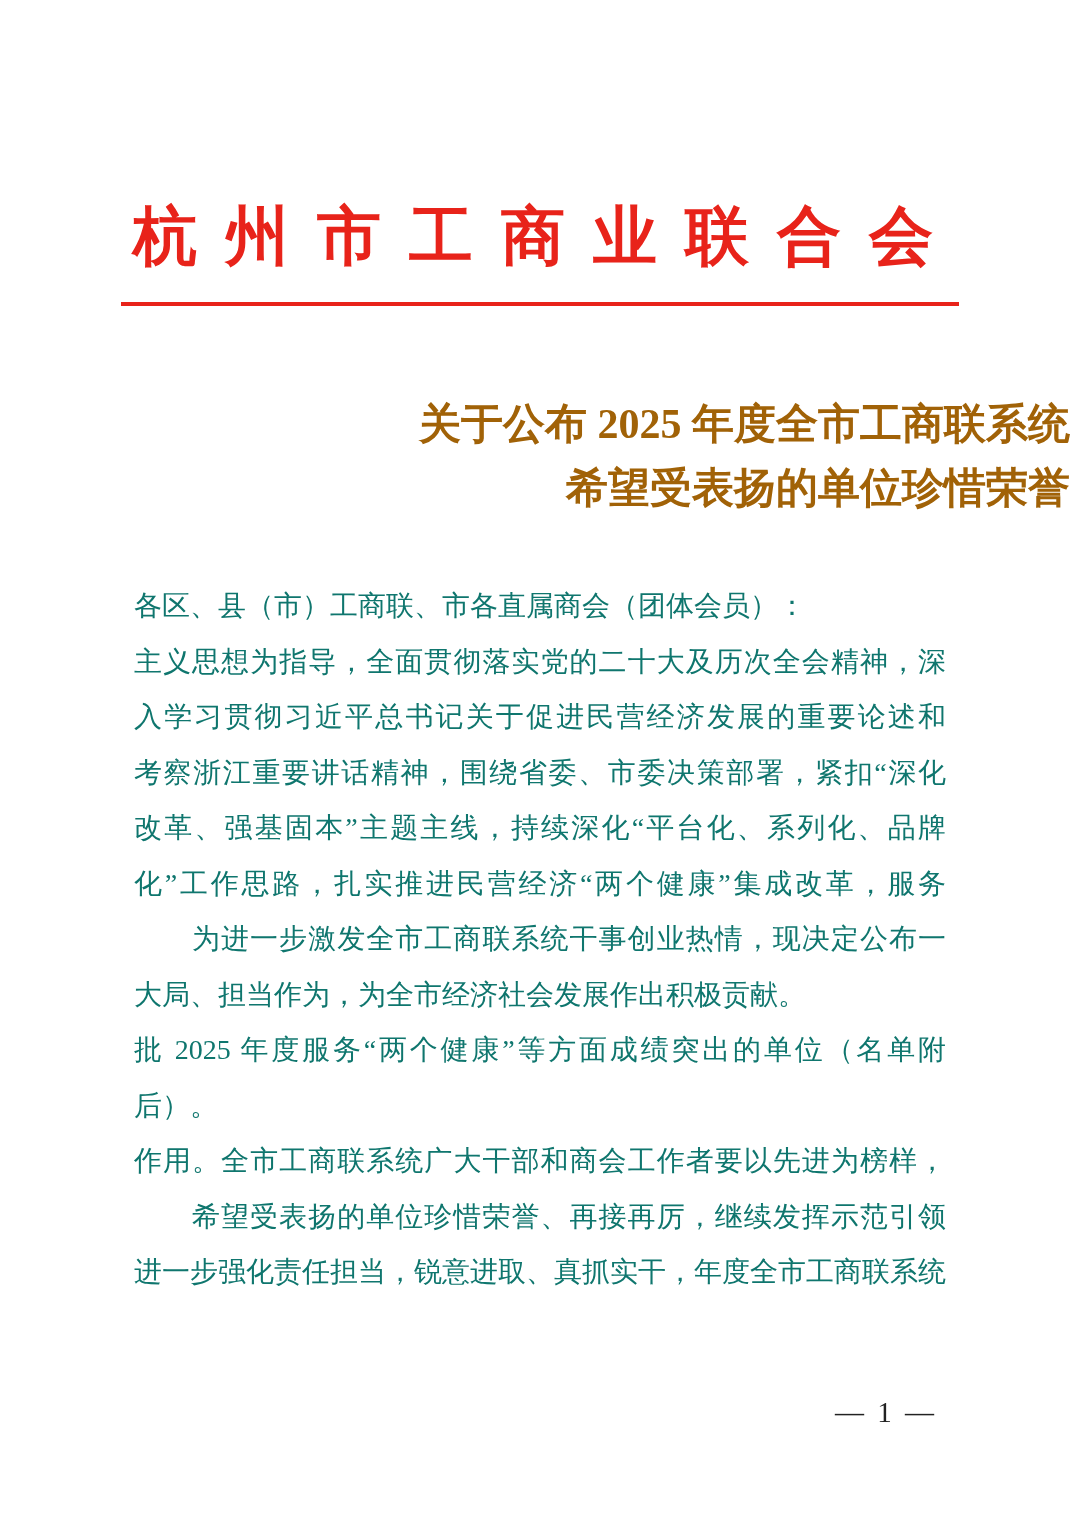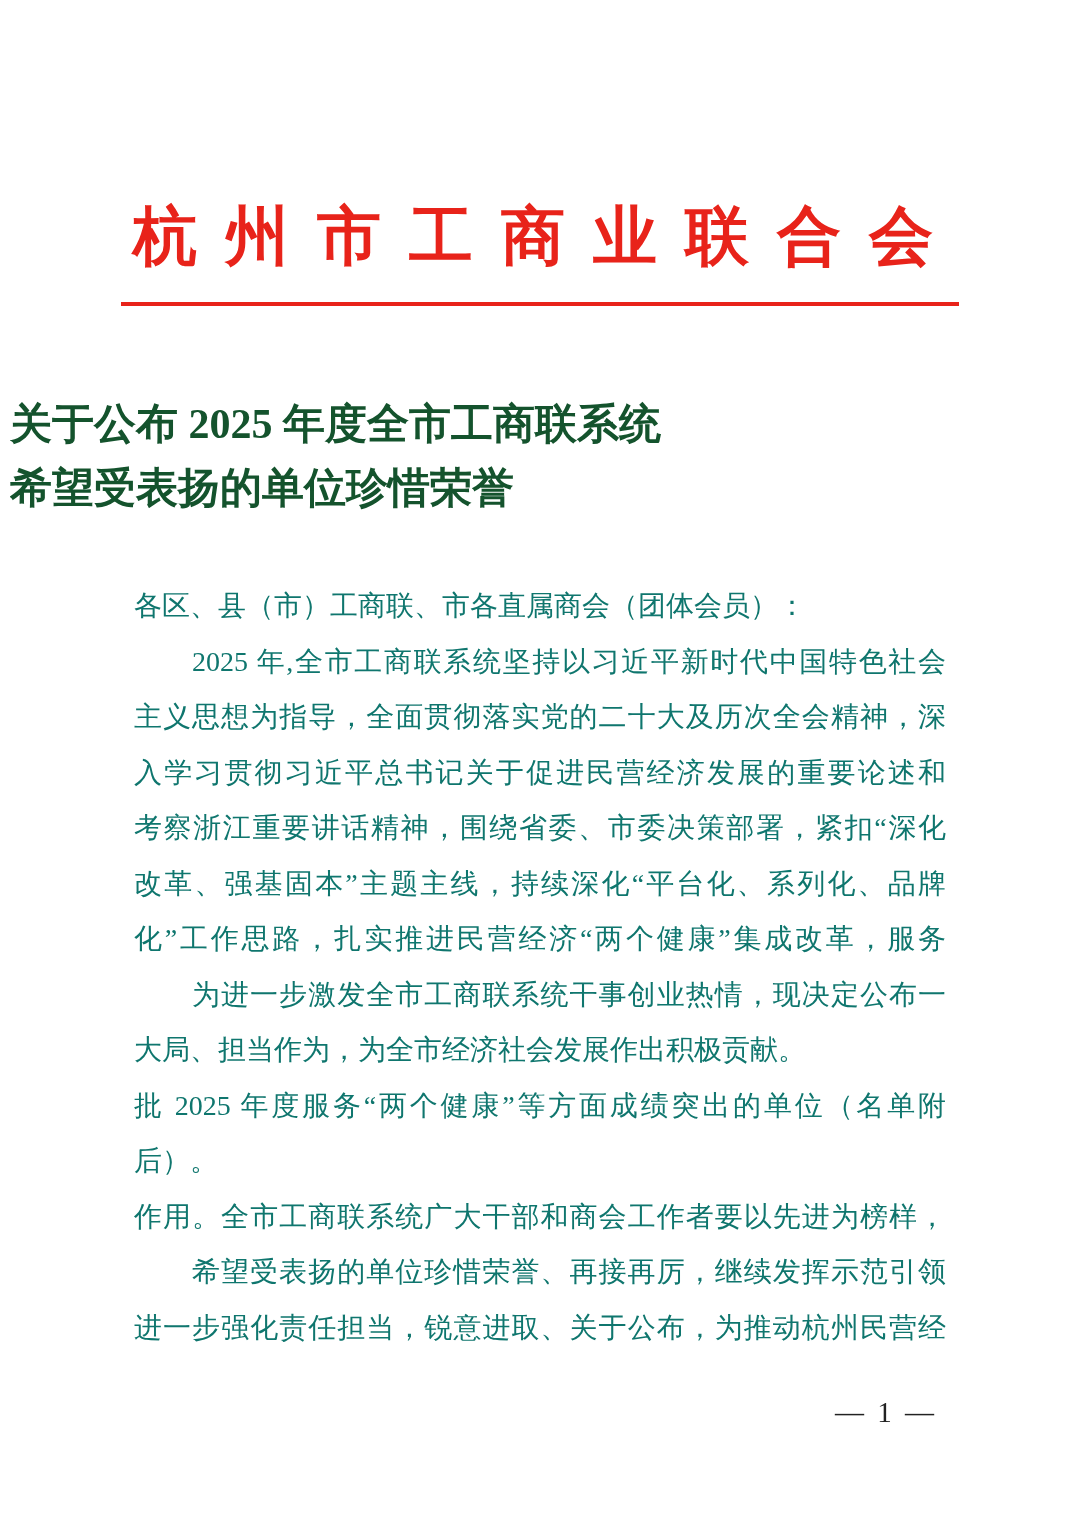--- a/index.html
+++ b/index.html
@@ -31,25 +31,25 @@
   }
   .red-divider {
     width: 838px;
     height: 4px;
     margin: 30px auto 0 auto;
     background: #e8231a;
   }
   
   .doc-title {
     margin-top: 86px;
-    text-align: left;
+    text-align: right;
     font-weight: bold;
     font-size: 42px;
     line-height: 64px;
-    color: #14532d;
+    color: #a16207;
   }
   
   .body-text {
     width: 812px;
     margin: 58px auto 0 auto;
     font-size: 28px;
     line-height: 55.5px;
     color: #0f766e;
   }
   .body-text .line {
@@ -81,30 +81,29 @@
 
   <div class="red-divider"></div>
 
   <div class="doc-title">
     <div>关于公布 2025 年度全市工商联系统</div>
     <div>希望受表扬的单位珍惜荣誉</div>
   </div>
 
   <div class="body-text">
     <div class="line">各区、县（市）工商联、市各直属商会（团体会员）：</div>
-    <div class="line indent just">2025 年,全市工商联系统坚持以习近平新时代中国特色社会</div>
     <div class="line just">主义思想为指导，全面贯彻落实党的二十大及历次全会精神，深</div>
     <div class="line just">入学习贯彻习近平总书记关于促进民营经济发展的重要论述和</div>
     <div class="line just">考察浙江重要讲话精神，围绕省委、市委决策部署，紧扣“深化</div>
     <div class="line just">改革、强基固本”主题主线，持续深化“平台化、系列化、品牌</div>
     <div class="line just">化”工作思路，扎实推进民营经济“两个健康”集成改革，服务</div>
     <div class="line indent just">为进一步激发全市工商联系统干事创业热情，现决定公布一</div>
     <div class="line">大局、担当作为，为全市经济社会发展作出积极贡献。</div>
     <div class="line just">批 2025 年度服务“两个健康”等方面成绩突出的单位（名单附</div>
     <div class="line">后）。</div>
     <div class="line just">作用。全市工商联系统广大干部和商会工作者要以先进为榜样，</div>
     <div class="line indent just">希望受表扬的单位珍惜荣誉、再接再厉，继续发挥示范引领</div>
-    <div class="line just">进一步强化责任担当，锐意进取、关于公布，为推动杭州民营经</div>
+    <div class="line just">进一步强化责任担当，锐意进取、真抓实干，年度全市工商联系统</div>
   </div>
 
   <div class="page-footer">— 1 —</div>
 
 </div>
 
 </body></html>

